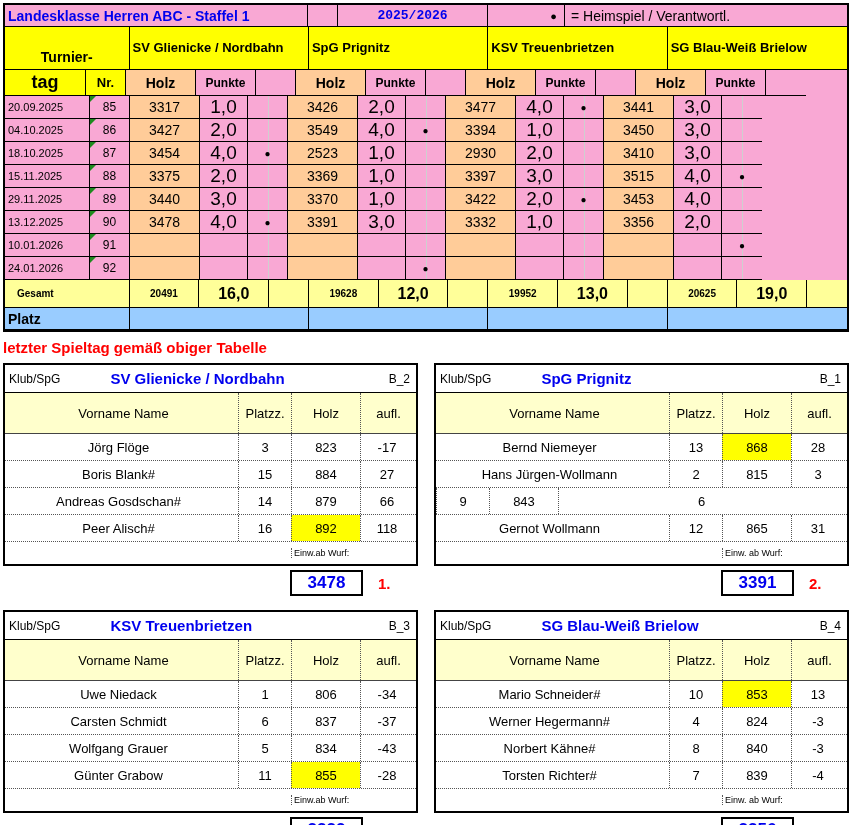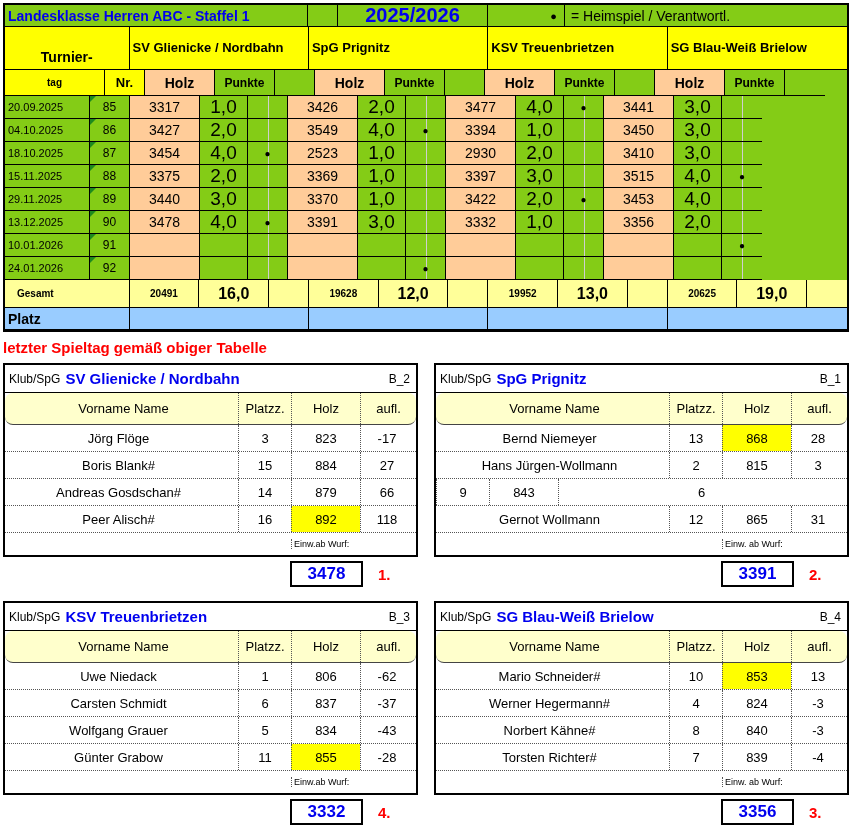--- a/index.html
+++ b/index.html
@@ -2,42 +2,42 @@
 <html><head>
 <meta charset="utf-8">
 <style>
   * { box-sizing: border-box; margin: 0; padding: 0; }
   body {
     width: 853px; height: 825px; background: #fff;
     font-family: "Liberation Sans", "DejaVu Sans", sans-serif;
     color: #000; overflow: hidden;
   }
   
-  .mt { width: 846px; margin: 3px 0 0 3px; border: 2px solid #000; border-bottom-width: 3px; background: #84cc16; }
+  .mt { width: 846px; margin: 3px 0 0 3px; border: 2px solid #000; border-bottom-width: 3px; background: #f9a8d4; }
   .r { display: flex; }
   .c { border-right: 1px solid #000; border-bottom: 1px solid #000; display: flex; align-items: center; justify-content: center; overflow: hidden; white-space: nowrap; }
   .r .c:last-child { border-right: none; }
   .lastrow .c { border-bottom: none; }
 
   
   .tr0 .c { height: 22px; }
   .t-title { width: 303px; justify-content: flex-start; padding-left: 3px; color: #0000EE; font-weight: bold; font-size: 14px; }
   .t-blank { width: 30px; }
-  .t-season { width: 150px; color: #0000EE; font-weight: bold; font-size: 20px; }
+  .t-season { width: 150px; color: #0000EE; font-weight: bold; font-size: 13px; font-family: Liberation Mono, monospace; }
   .t-dot { width: 77px; justify-content: flex-end; padding-right: 7px; font-size: 11px; }
   .t-legend { flex: 1; justify-content: flex-start; padding-left: 6px; font-size: 14px; }
 
   
   .tr1 .c { height: 43px; background: #FFFF00; }
   .th-turnier { width: 125px; font-weight: bold; font-size: 14px; align-items: flex-end; padding-bottom: 4px; }
   .th-team { width: 180px; font-weight: bold; font-size: 13px; justify-content: flex-start; padding-left: 3px; white-space: normal; line-height: 1.3; text-align: left; }
 
   
   .tr2 .c { height: 26px; font-weight: bold; }
-  .sh-tag { width: 100px; background: #FFFF00; font-size: 10px; }
+  .sh-tag { width: 81px; background: #FFFF00; font-size: 18px; }
   .sh-nr { width: 40px; background: #FFFF00; font-size: 13px; text-align: center; }
   .sh-holz { width: 70px; background: #FFCC99; font-size: 14px; }
   .sh-pkt { width: 60px; font-size: 12px; }
   .sh-dot { width: 40px; }
 
   
   .dr .c { height: 23px; }
   .d-date { width: 85px; font-weight: normal; font-size: 11px; justify-content: flex-start; padding-left: 3px; }
   .d-nr { width: 40px; font-size: 12px; position: relative; }
   .d-holz { width: 70px; background: #FFCC99; font-size: 14px; }
@@ -58,25 +58,25 @@
   .pr .c { height: 21px; background: #99CCFF; font-weight: bold; }
   .p-label { width: 125px; justify-content: flex-start; padding-left: 3px; font-size: 14px; }
   .p-team { width: 180px; }
 
   
   .note { margin: 7px 0 7px 3px; color: #FF0000; font-weight: bold; font-size: 15px; }
 
   
   .clubs { margin-left: 3px; display: grid; grid-template-columns: 415px 415px; column-gap: 16px; row-gap: 12px; }
   .ct { border: 2px solid #000; width: 415px; background: #fff; }
-  .ct-head { height: 28px; display: flex; align-items: center; border-bottom: 1px solid #000; padding-left: 4px; }
+  .ct-head { height: 28px; display: flex; align-items: center; border-bottom: 1px solid #000; padding-left: 4px; gap: 45px; }
   .klub { font-size: 12px; }
   .cteam { color: #0000EE; font-weight: bold; font-size: 15px; margin-left: 5px; white-space: nowrap; }
   .code { margin-left: auto; margin-right: 6px; font-size: 12px; }
-  .ct-cols { height: 32px; display: flex; background: #FFFFCC; border-bottom: 1px solid #444; font-size: 13px; border-radius: 8px; }
+  .ct-cols { height: 41px; display: flex; background: #FFFFCC; border-bottom: 1px solid #444; font-size: 13px; }
   .ct-cols > div, .ct-row > div, .ct-einw > div { display: flex; align-items: center; justify-content: center; }
   .cc-name { width: 233px; justify-content: flex-start; padding-left: 4px; }
   .cc-platzz { width: 53px; border-left: 1px dotted #555; }
   .cc-holz { width: 69px; border-left: 1px dotted #555; }
   .cc-aufl { flex: 1; border-left: 1px dotted #555; }
   .ct-row { height: 27px; display: flex; border-bottom: 1px dotted #555; font-size: 13px; }
   .pn { width: 233px; justify-content: space-between; padding: 0 10px 0 4px; }
   .pp { width: 53px; border-left: 1px dotted #555; }
   .ph { width: 69px; border-left: 1px dotted #555; }
   .pa { flex: 1; border-left: 1px dotted #555; justify-content: flex-end; padding-right: 3px; }
@@ -510,21 +510,21 @@
         <div class="cc-holz">Holz</div>
         <div class="cc-aufl">aufl.</div>
       </div>
       <div class="ct-row">
         <div class="pn">
             <span>Uwe Niedack</span>
             <span></span>
           </div>
         <div class="pp">1</div>
         <div class="ph">806</div>
-        <div class="pa">-62</div>
+        <div class="pa">-34</div>
       </div>
       <div class="ct-row">
         <div class="pn">
             <span>Carsten Schmidt</span>
             <span></span>
           </div>
         <div class="pp">6</div>
         <div class="ph">837</div>
         <div class="pa">-37</div>
       </div>

